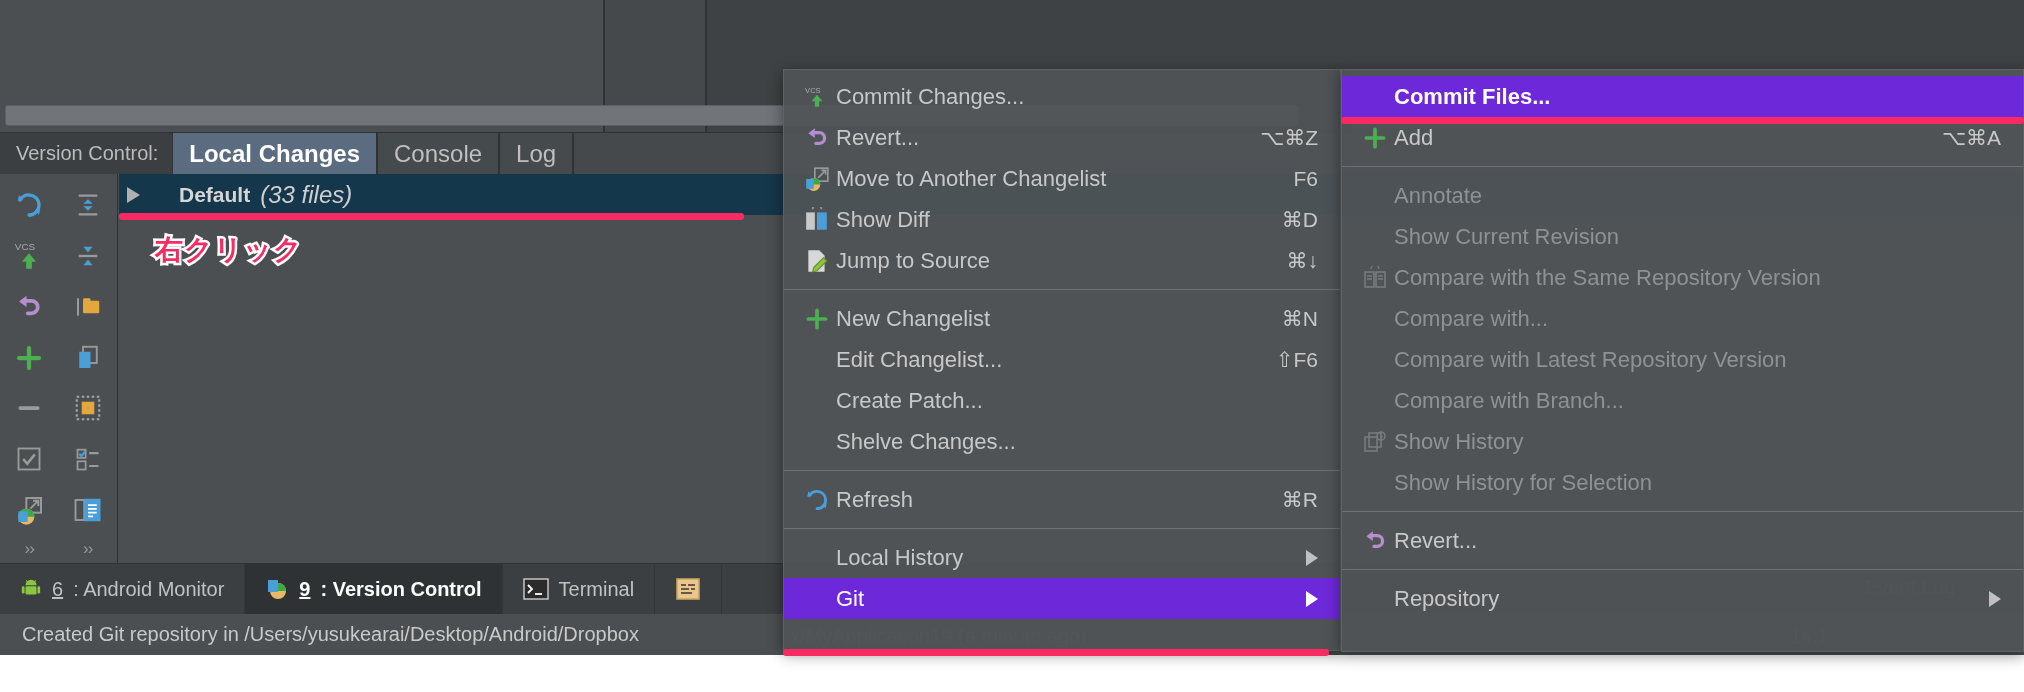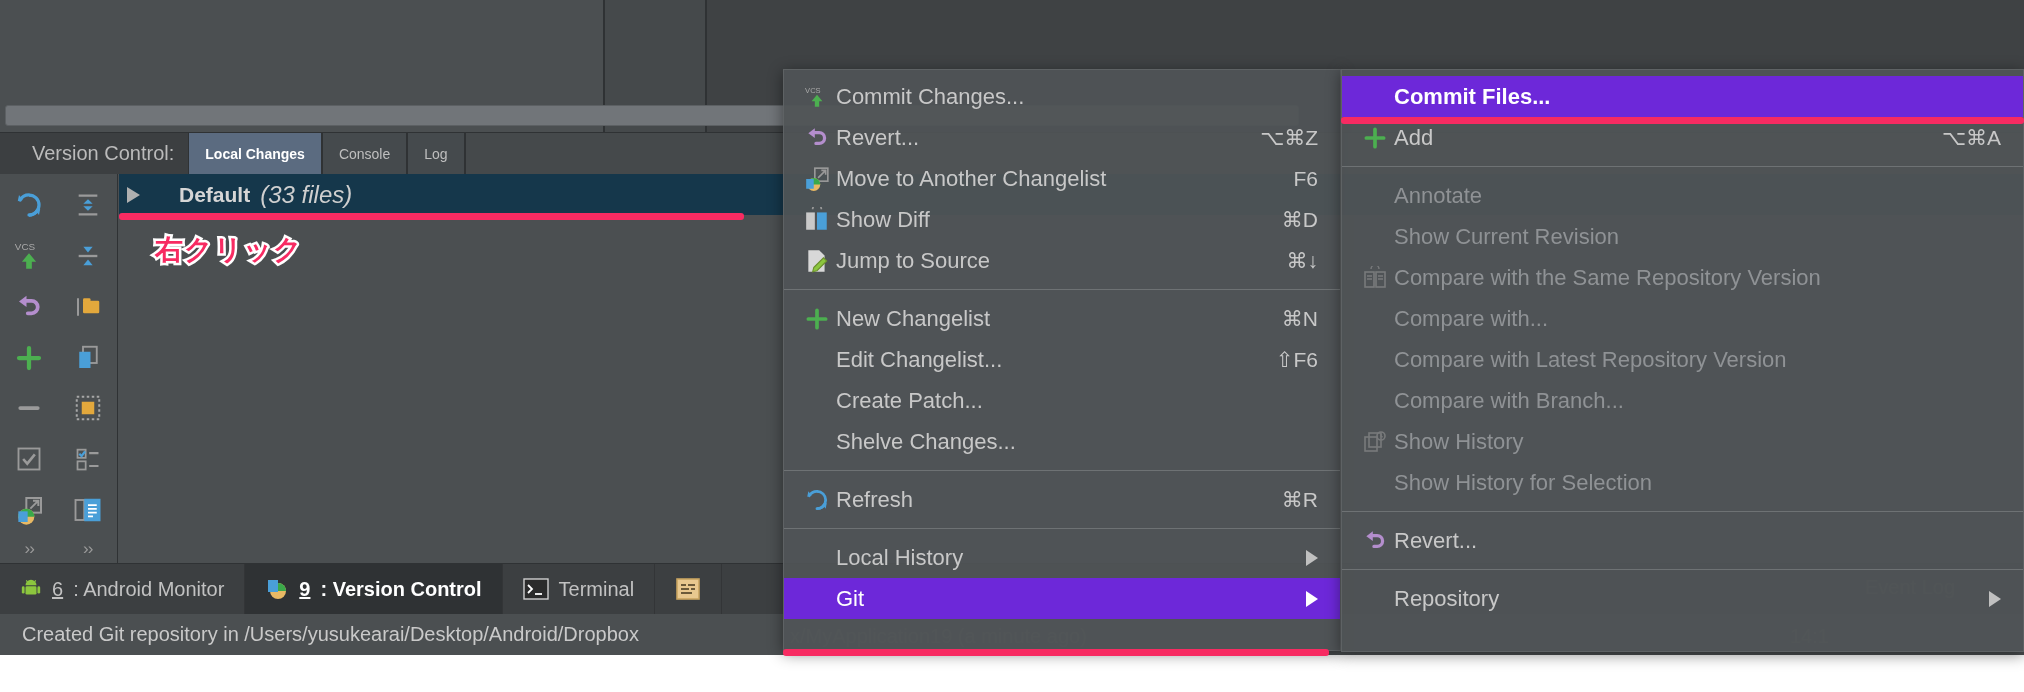--- a/index.html
+++ b/index.html
@@ -34,25 +34,25 @@
   }
 
   
   .vc-header {
     position: absolute; left: 0; top: 132px; width: 2024px; height: 42px;
     background: #3c3f41; border-top: 1px solid #2f3234;
     display: flex; align-items: stretch;
   }
   .vc-title {
     display: flex; align-items: center; padding: 0 14px 0 16px;
-    color: #bbbbbb; font-size: 20px; white-space: nowrap; margin-left: 16px;
+    color: #bbbbbb; font-size: 20px; white-space: nowrap;
   }
   .vc-tab {
     display: flex; align-items: center; padding: 0 16px;
-    color: #bfbfbf; font-size: 14px; white-space: nowrap;
+    color: #bfbfbf; font-size: 24px; white-space: nowrap;
     border-left: 1px solid #2f3234; border-right: 1px solid #2f3234;
     background: #454a4d;
   }
   .vc-tab.active { background: #5b6b80; color: #ffffff; font-weight: bold; }
   .vc-tab-filler { flex: 1; background: #45494b; border-left: 1px solid #2f3234; }
 
   
   .vc-toolbar {
     position: absolute; left: 0; top: 174px; width: 118px; height: 389px;
     background: #4b4f51; border-right: 1px solid #2f3234;

